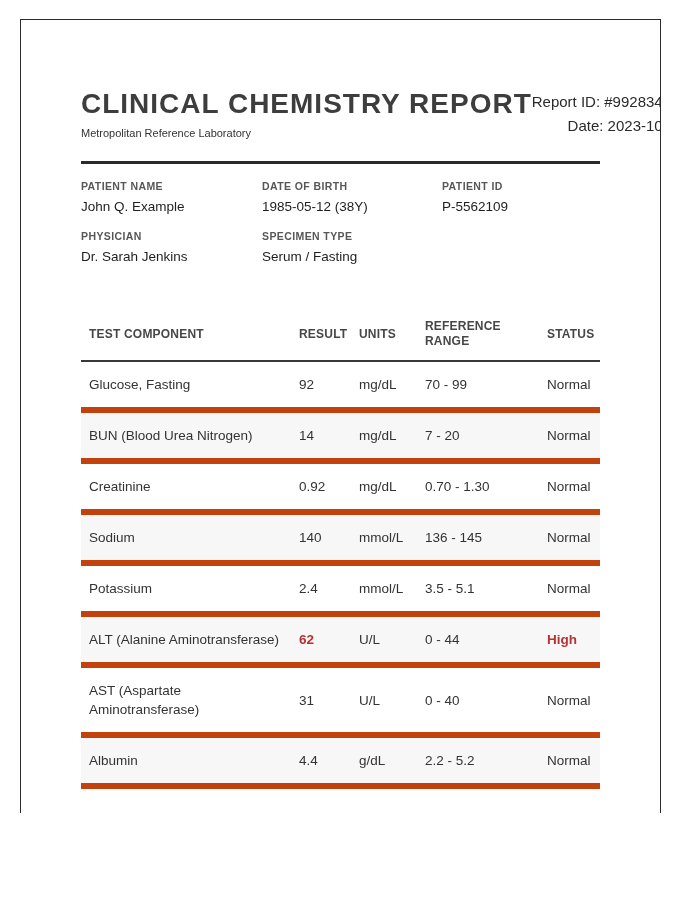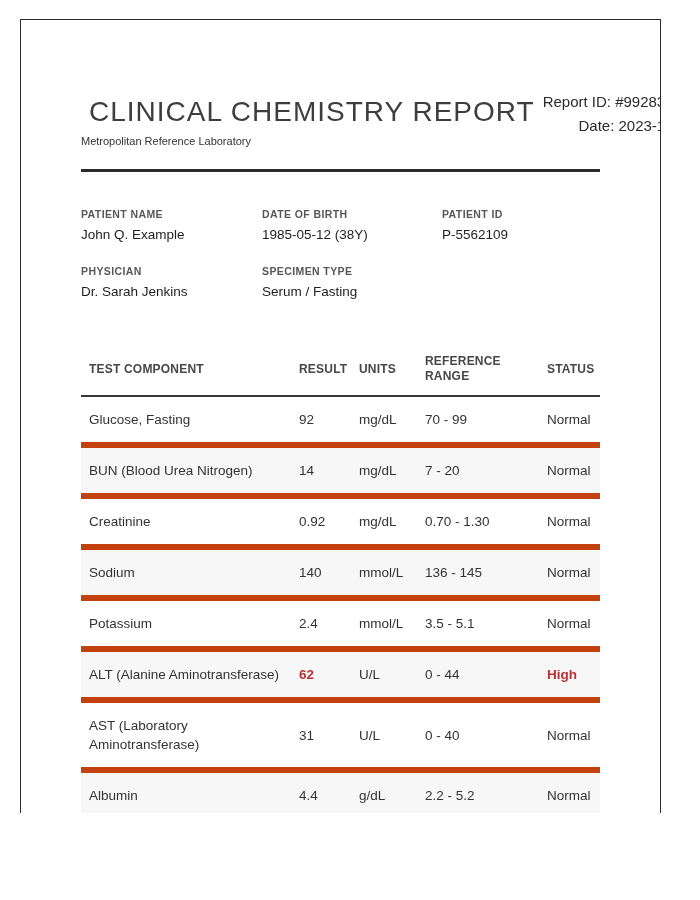--- a/index.html
+++ b/index.html
@@ -27,23 +27,23 @@
     padding: 69px 60px 0 60px;
     overflow: hidden;
   }
   
   .report-header {
     display: flex;
     justify-content: space-between;
     align-items: flex-start;
   }
   .title {
-    margin: 8px;
+    margin: 0;
     font-size: 28px;
-    font-weight: 400;
+    font-weight: 700;
     letter-spacing: 1px;
     color: #3d3d3d;
     line-height: 1.05;
     white-space: nowrap;
   }
   .subtitle {
     font-size: 11px;
     color: #333333;
     margin-top: 9px;
   }
@@ -57,22 +57,22 @@
   }
   .rule {
     height: 3px;
     background: #2a2a2a;
     margin-top: 22px;
   }
   
   .patient-grid {
     display: grid;
     grid-template-columns: 181px 180px 1fr;
-    row-gap: 23px;
-    margin-top: 36px;
+    row-gap: 16px;
+    margin-top: 16px;
   }
   .f-label {
     font-size: 10.5px;
     font-weight: bold;
     letter-spacing: 0.4px;
     color: #575757;
     text-transform: uppercase;
   }
   .f-value {
     font-size: 13.5px;
@@ -221,21 +221,21 @@
 
   <tr>
     <td class="c-component">ALT (Alanine Aminotransferase)</td>
     <td class="c-result flag-high">62</td>
     <td class="c-units">U/L</td>
     <td class="c-range">0 - 44</td>
     <td class="c-status flag-high">High</td>
   </tr>
 
   <tr>
-    <td class="c-component">AST (Laboratory Aminotransferase)</td>
+    <td class="c-component">AST (Aspartate Aminotransferase)</td>
     <td class="c-result">31</td>
     <td class="c-units">U/L</td>
     <td class="c-range">0 - 40</td>
     <td class="c-status">Normal</td>
   </tr>
 
   <tr>
     <td class="c-component">Albumin</td>
     <td class="c-result">4.4</td>
     <td class="c-units">g/dL</td>

